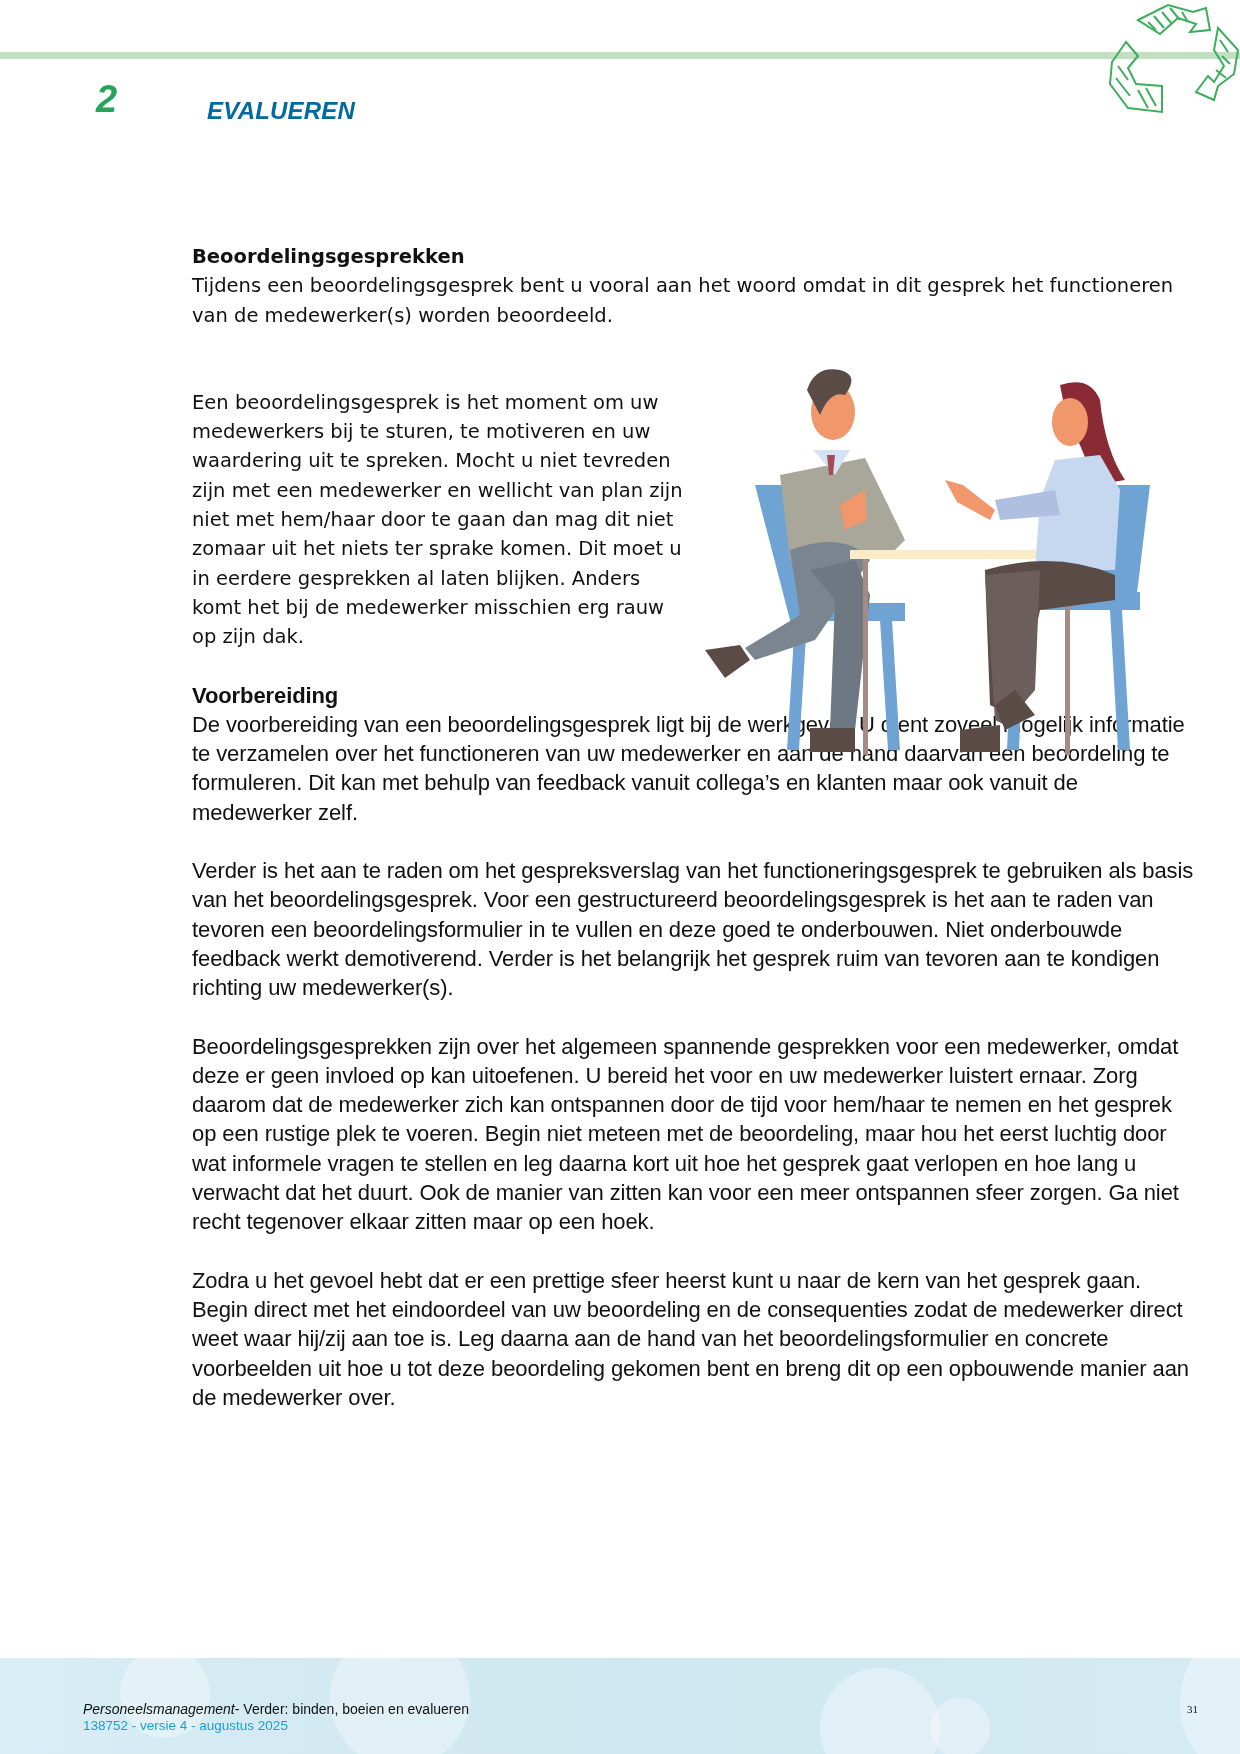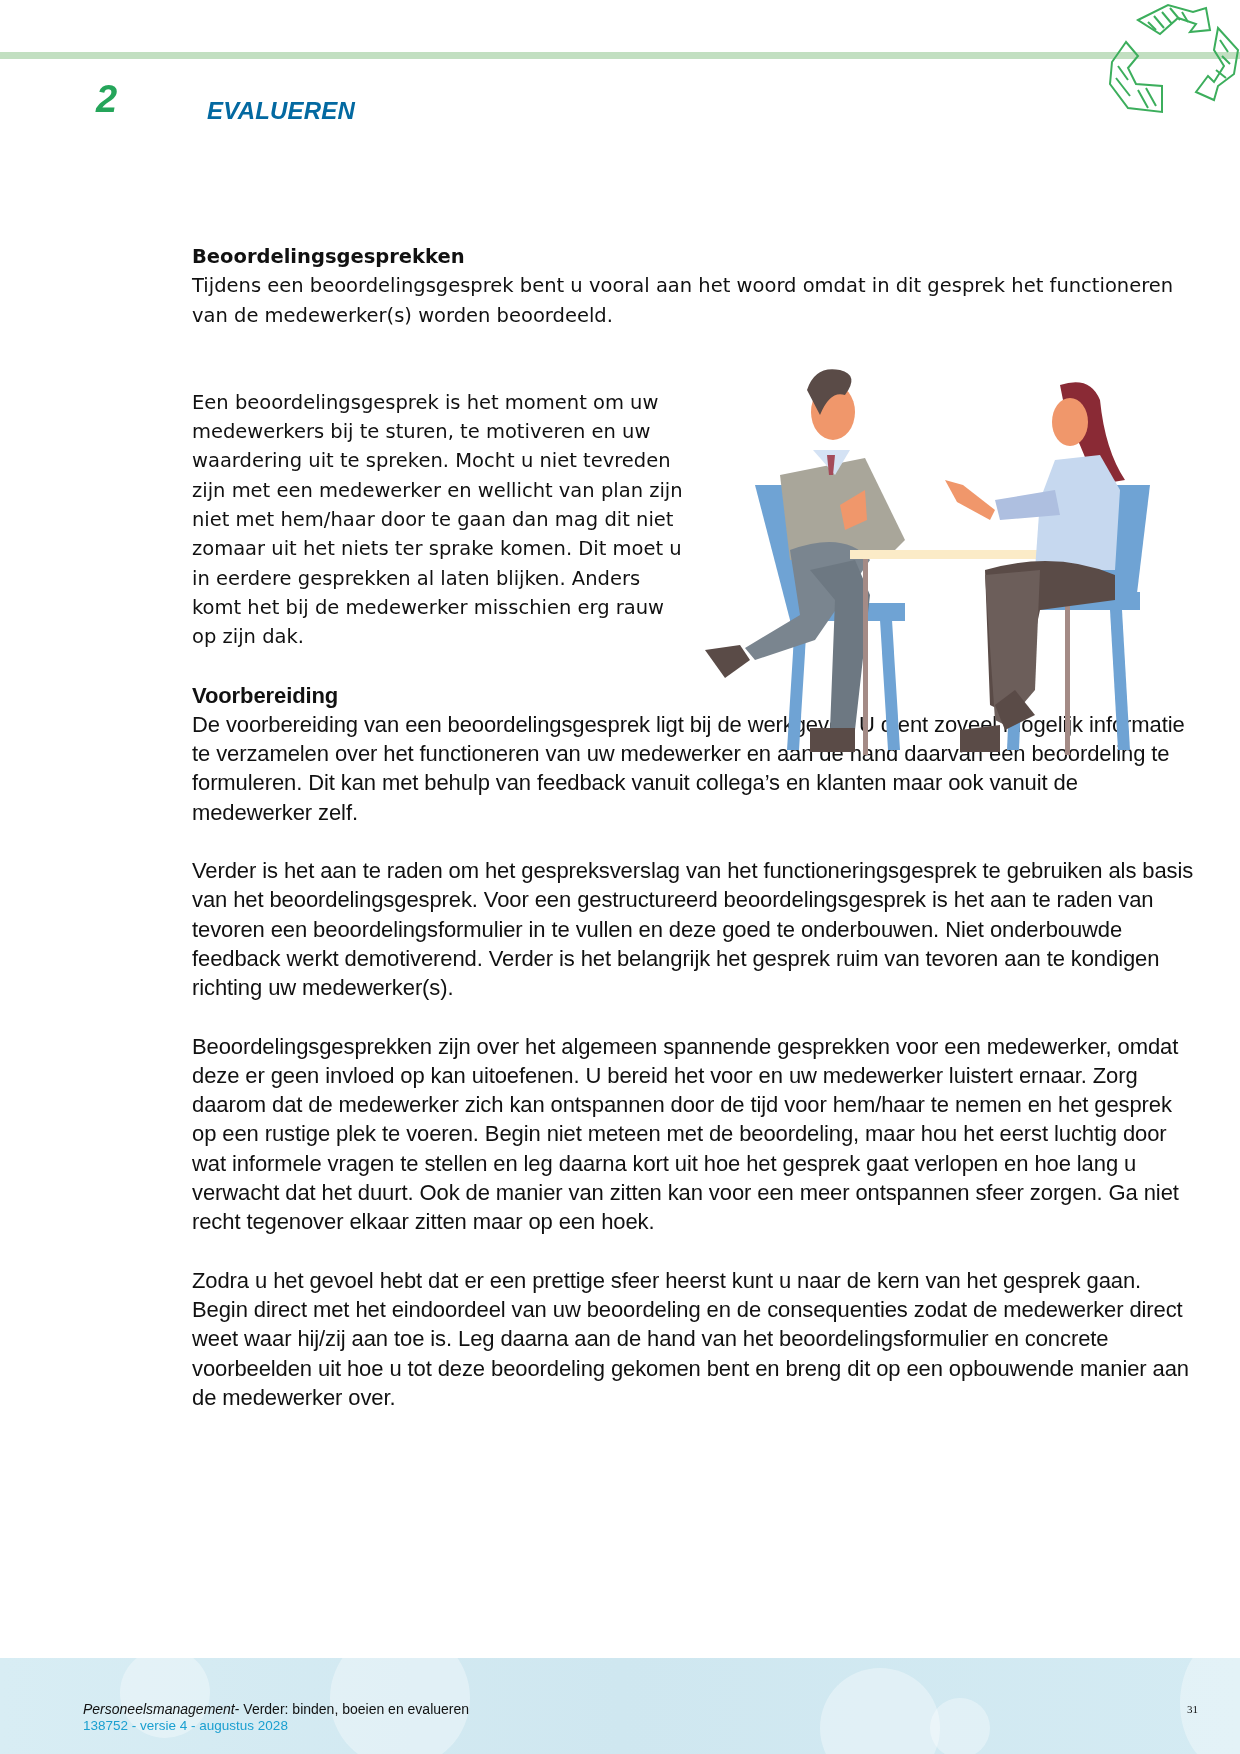--- a/index.html
+++ b/index.html
@@ -115,15 +115,15 @@
   <polygon points="265,370 305,365 305,392 265,392" fill="#5a4b47"></polygon>
 </svg>
 
 <div class="footer">
   <div class="bubble" style="left:120px; top:-10px; width:90px; height:90px;"></div>
   <div class="bubble" style="left:330px; top:-30px; width:140px; height:140px;"></div>
   <div class="bubble" style="left:820px; top:10px; width:120px; height:120px;"></div>
   <div class="bubble" style="left:930px; top:40px; width:60px; height:60px;"></div>
   <div class="bubble" style="left:1180px; top:-20px; width:90px; height:130px;"></div>
   <div class="foot-line1"><i>Personeelsmanagement</i><span>- Verder: binden, boeien en evalueren</span></div>
-  <div class="foot-line2">138752 - versie 4 - augustus 2028</div>
+  <div class="foot-line2">138752 - versie 4 - augustus 2025</div>
   <div class="page-num">31</div>
 </div>
 
 </body></html>

